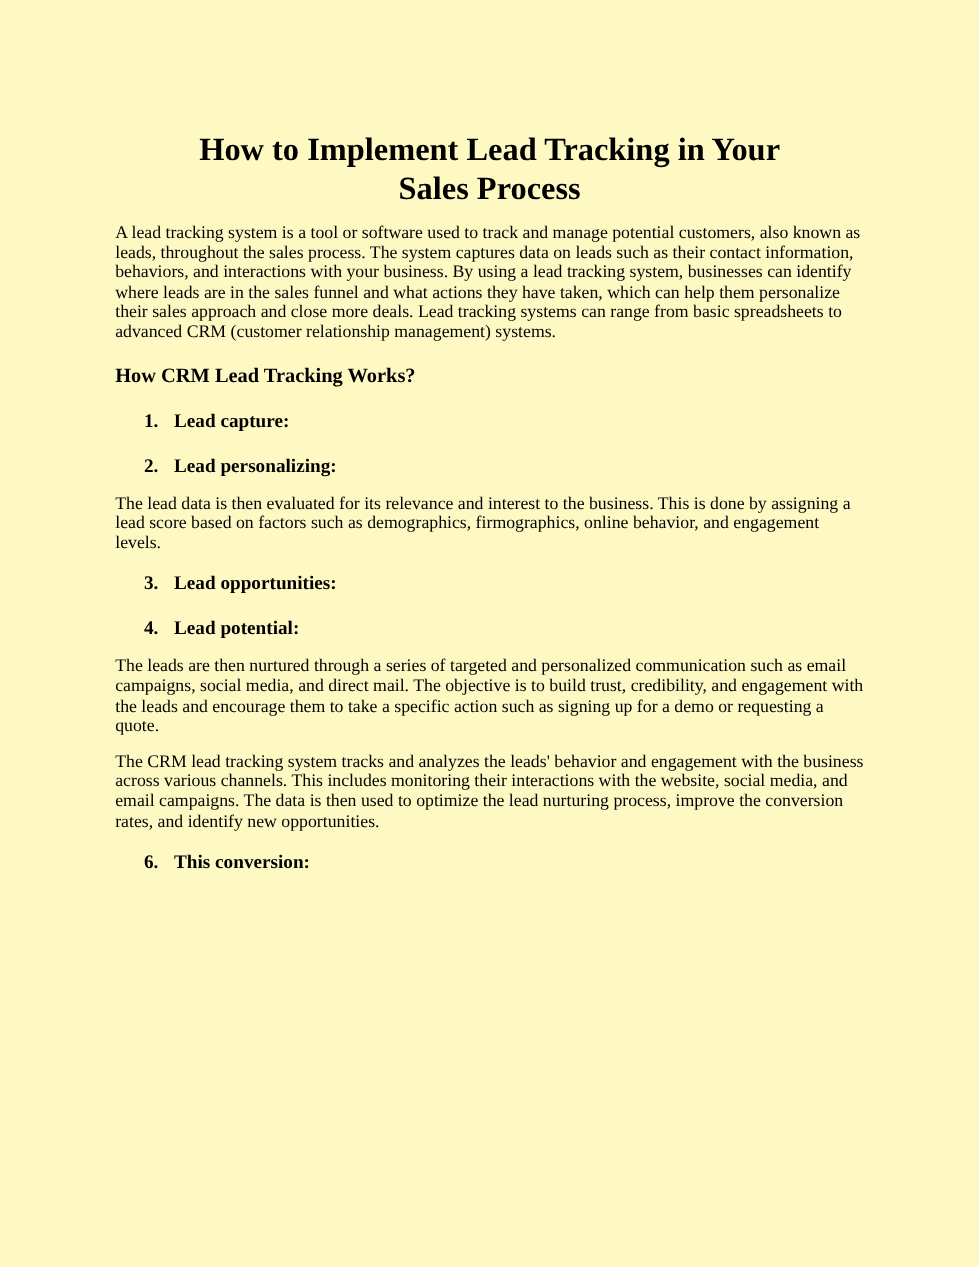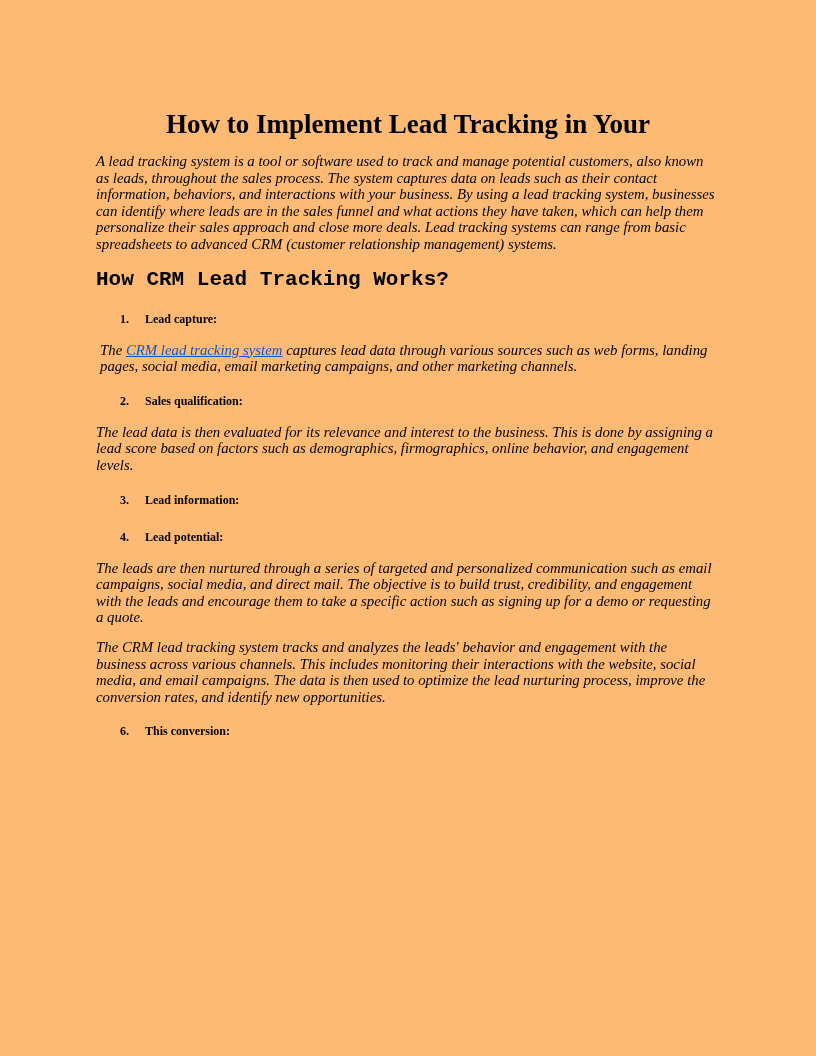--- a/index.html
+++ b/index.html
@@ -1,49 +1,47 @@
 <!DOCTYPE html>
 <html><head>
 <meta charset="utf-8">
 <style>
   html, body { margin: 0; padding: 0; background: #ffffff; }
   .page {
     width: 816px;
     height: 1056px;
-    background: #fdba74;
+    background: #fef9c3;
     box-sizing: border-box;
     padding: 108px 96px 0 96px;
     font-family: "Liberation Serif", "DejaVu Serif", serif;
     color: #000000;
     overflow: hidden;
   }
   .title {
     font-size: 27px;
     line-height: 33px;
     font-weight: 700;
     text-align: center;
     margin: 0 0 8px 0;
   }
   .title span { display: block; }
   p.body {
     font-size: 14.8px;
     line-height: 16.6px;
     margin: 12px 0 13px 0;
-    font-style: italic;
   }
   p.body.indent-sm { padding-left: 4px; }
   h2.section {
-    font-size: 21px;
+    font-size: 17px;
     line-height: 26px;
     font-weight: 700;
     margin: 14px 0 11px 0;
-    font-family: Liberation Mono, monospace;
   }
   .step-heading {
-    font-size: 12px;
+    font-size: 16px;
     line-height: 22px;
     font-weight: 700;
     margin: 15px 0 11px 0;
   }
   .step-num {
     display: inline-block;
     margin-left: 24px;
     min-width: 25px;
   }
   a.doc-link {
@@ -52,36 +50,36 @@
     cursor: pointer;
   }
 </style>
 </head>
 <body>
 
 <div class="page">
 
   <h1 class="title">
     <span>How to Implement Lead Tracking in Your</span>
+    <span>Sales Process</span>
   </h1>
 
   <p class="body">A lead tracking system is a tool or software used to track and manage potential customers, also known as leads, throughout the sales process. The system captures data on leads such as their contact information, behaviors, and interactions with your business. By using a lead tracking system, businesses can identify where leads are in the sales funnel and what actions they have taken, which can help them personalize their sales approach and close more deals. Lead tracking systems can range from basic spreadsheets to advanced CRM (customer relationship management) systems.</p>
 
   <h2 class="section">How CRM Lead Tracking Works?</h2>
 
 
   <h3 class="step-heading"><span class="step-num">1.</span><span>Lead capture:</span></h3>
 
-  <p class="body indent-sm"><span>The </span><a class="doc-link">CRM lead tracking system</a><span> captures lead data through various sources such as web forms, landing pages, social media, email marketing campaigns, and other marketing channels.</span></p>
 
-  <h3 class="step-heading"><span class="step-num">2.</span><span>Sales qualification:</span></h3>
+  <h3 class="step-heading"><span class="step-num">2.</span><span>Lead personalizing:</span></h3>
 
   <p class="body">The lead data is then evaluated for its relevance and interest to the business. This is done by assigning a lead score based on factors such as demographics, firmographics, online behavior, and engagement levels.</p>
 
-  <h3 class="step-heading"><span class="step-num">3.</span><span>Lead information:</span></h3>
+  <h3 class="step-heading"><span class="step-num">3.</span><span>Lead opportunities:</span></h3>
 
 
   <h3 class="step-heading"><span class="step-num">4.</span><span>Lead potential:</span></h3>
 
   <p class="body">The leads are then nurtured through a series of targeted and personalized communication such as email campaigns, social media, and direct mail. The objective is to build trust, credibility, and engagement with the leads and encourage them to take a specific action such as signing up for a demo or requesting a quote.</p>
 
 
   <p class="body">The CRM lead tracking system tracks and analyzes the leads' behavior and engagement with the business across various channels. This includes monitoring their interactions with the website, social media, and email campaigns. The data is then used to optimize the lead nurturing process, improve the conversion rates, and identify new opportunities.</p>
 
   <h3 class="step-heading"><span class="step-num">6.</span><span>This conversion:</span></h3>

